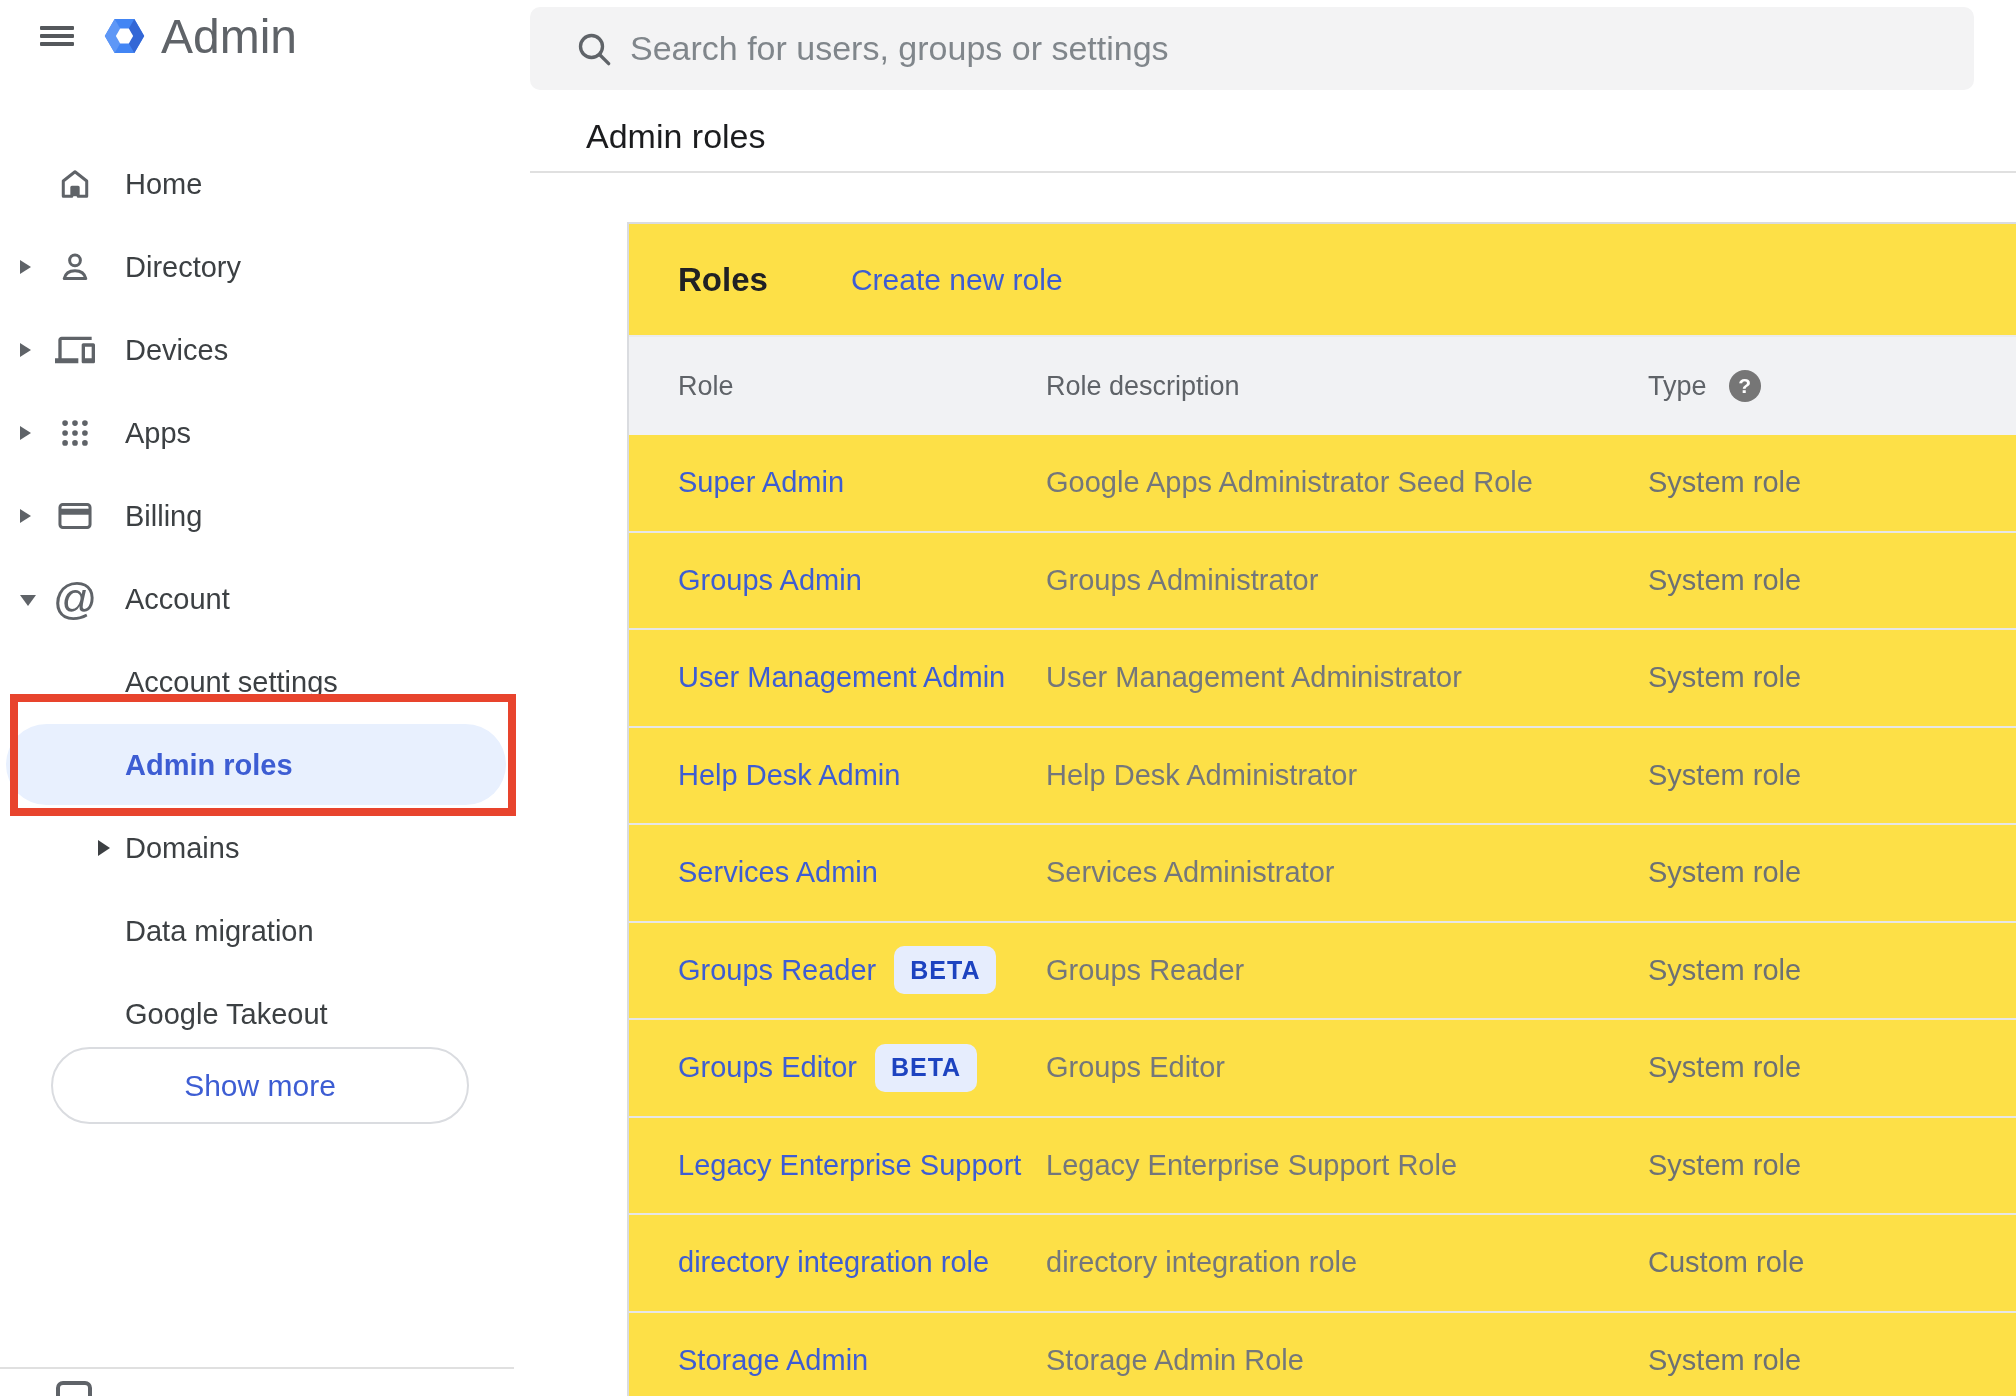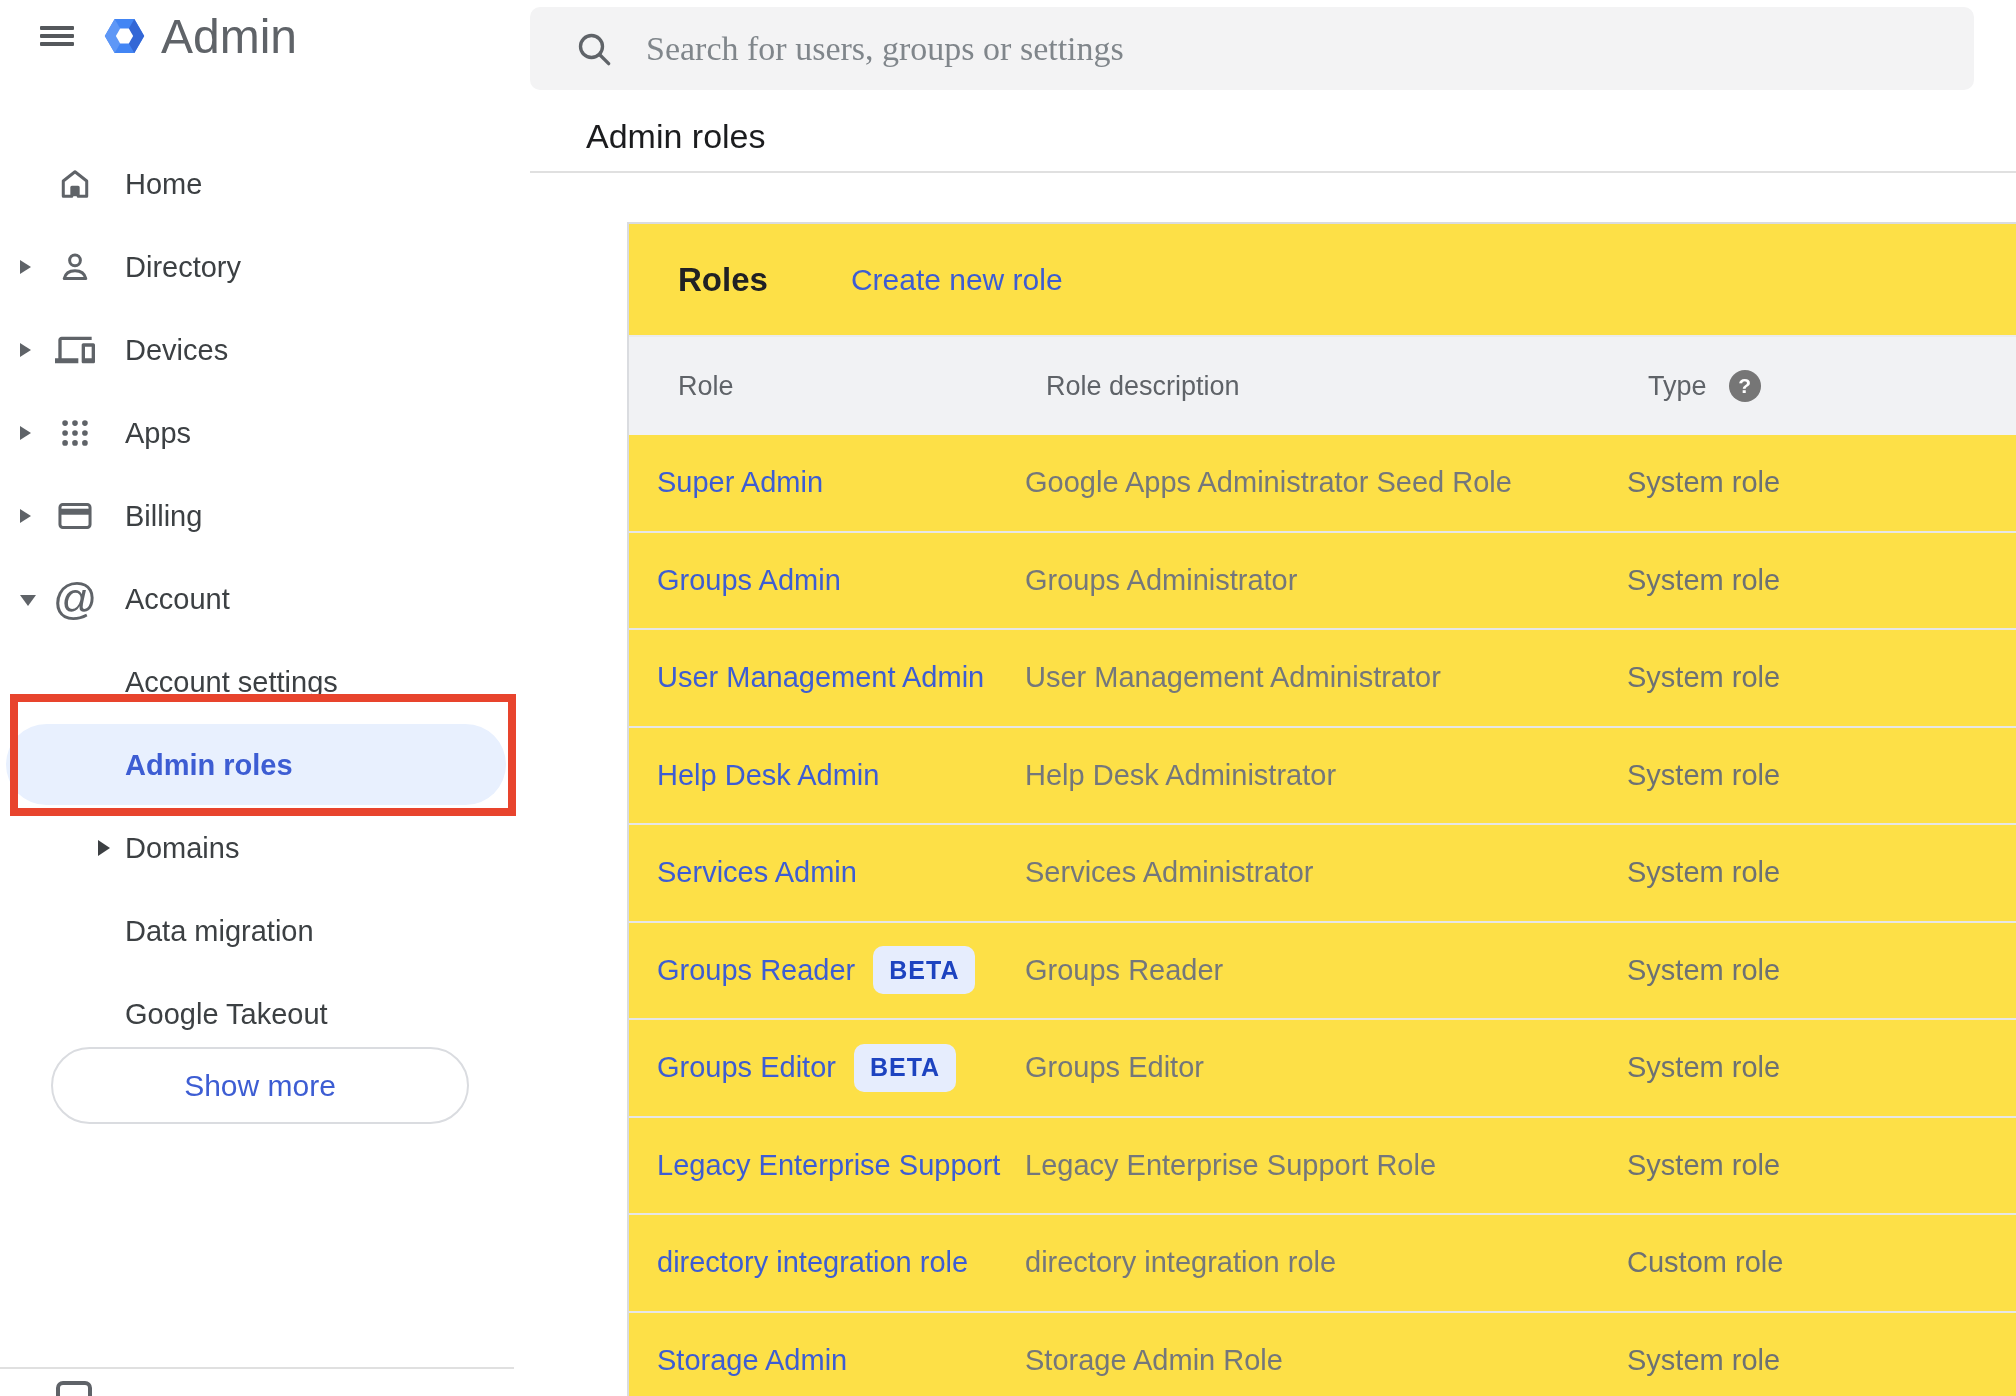--- a/index.html
+++ b/index.html
@@ -50,40 +50,40 @@
     border:2px solid #dadce0;border-radius:40px;color:var(--accent);font-size:30px;
     font-family:"Liberation Sans",sans-serif;cursor:pointer;}
   .sidebar-bottom-divider{position:absolute;left:0;top:1367px;width:514px;height:2px;background:var(--divider);}
   .partial-icon{position:absolute;left:56px;top:1381px;width:36px;height:30px;
     border:4px solid var(--gray-icon);border-radius:7px;}
 
   
   .content{position:absolute;left:530px;top:0;width:1486px;height:1396px;}
   .search-bar{position:absolute;left:0;top:7px;width:1444px;height:83px;background:#f3f3f4;border-radius:10px;}
   .search-icon{position:absolute;left:44px;top:22px;width:40px;height:40px;}
-  .search-input{position:absolute;left:116px;top:0;width:1300px;height:83px;border:none;outline:none;
-    background:transparent;font-size:34px;color:#3c4043;font-family:Liberation Serif, serif;}
+  .search-input{position:absolute;left:100px;top:0;width:1300px;height:83px;border:none;outline:none;
+    background:transparent;font-size:34px;color:#3c4043;font-family:Liberation Sans, sans-serif;}
   .search-input::placeholder{color:#80868b;opacity:1;}
   .breadcrumb{position:absolute;left:56px;top:117px;font-size:34px;color:#1b1c1e;}
   .content-divider{position:absolute;left:0;top:171px;right:0;height:2px;background:var(--divider);}
 
   .card{position:absolute;left:97px;top:222px;right:0;bottom:0;background:#fde047;
     border-left:2px solid #dadce0;border-top:2px solid #dadce0;}
   .card-header{height:113px;display:flex;align-items:center;padding-left:49px;border-bottom:2px solid #ebebeb;}
   .card-title{font-size:33px;font-weight:bold;color:var(--dark-text);}
   .create-link{margin-left:83px;font-size:30px;color:var(--accent);text-decoration:none;cursor:pointer;}
 
   .thead{height:98px;background:#f1f2f4;display:grid;grid-template-columns:368px 602px 1fr;
     align-items:center;padding-left:49px;}
   .thead .th{font-size:27px;color:var(--gray-icon);display:flex;align-items:center;}
   .help-circle{margin-left:22px;width:32px;height:32px;border-radius:50%;background:#767676;color:#fff;
     font-size:21px;font-weight:bold;display:inline-flex;align-items:center;justify-content:center;cursor:pointer;}
 
   .tbody .trow{height:97.5px;display:grid;grid-template-columns:368px 602px 1fr;align-items:center;
-    padding-left:28px;border-bottom:2px solid #e6e6e6;}
+    padding-left:49px;border-bottom:2px solid #e6e6e6;}
   .role-cell{display:flex;align-items:center;}
   .role-link{font-size:29px;color:var(--accent);text-decoration:none;cursor:pointer;white-space:nowrap;}
   .beta-badge{margin-left:18px;height:48px;padding:0 16px;border-radius:10px;background:var(--beta-bg);
     color:var(--beta-text);font-size:25px;font-weight:bold;letter-spacing:1px;
     display:inline-flex;align-items:center;}
   .cell.desc{font-size:29px;color:var(--gray-text);}
   .cell.type{font-size:29px;color:#6d7174;}
 </style>
 </head>
 <body>

